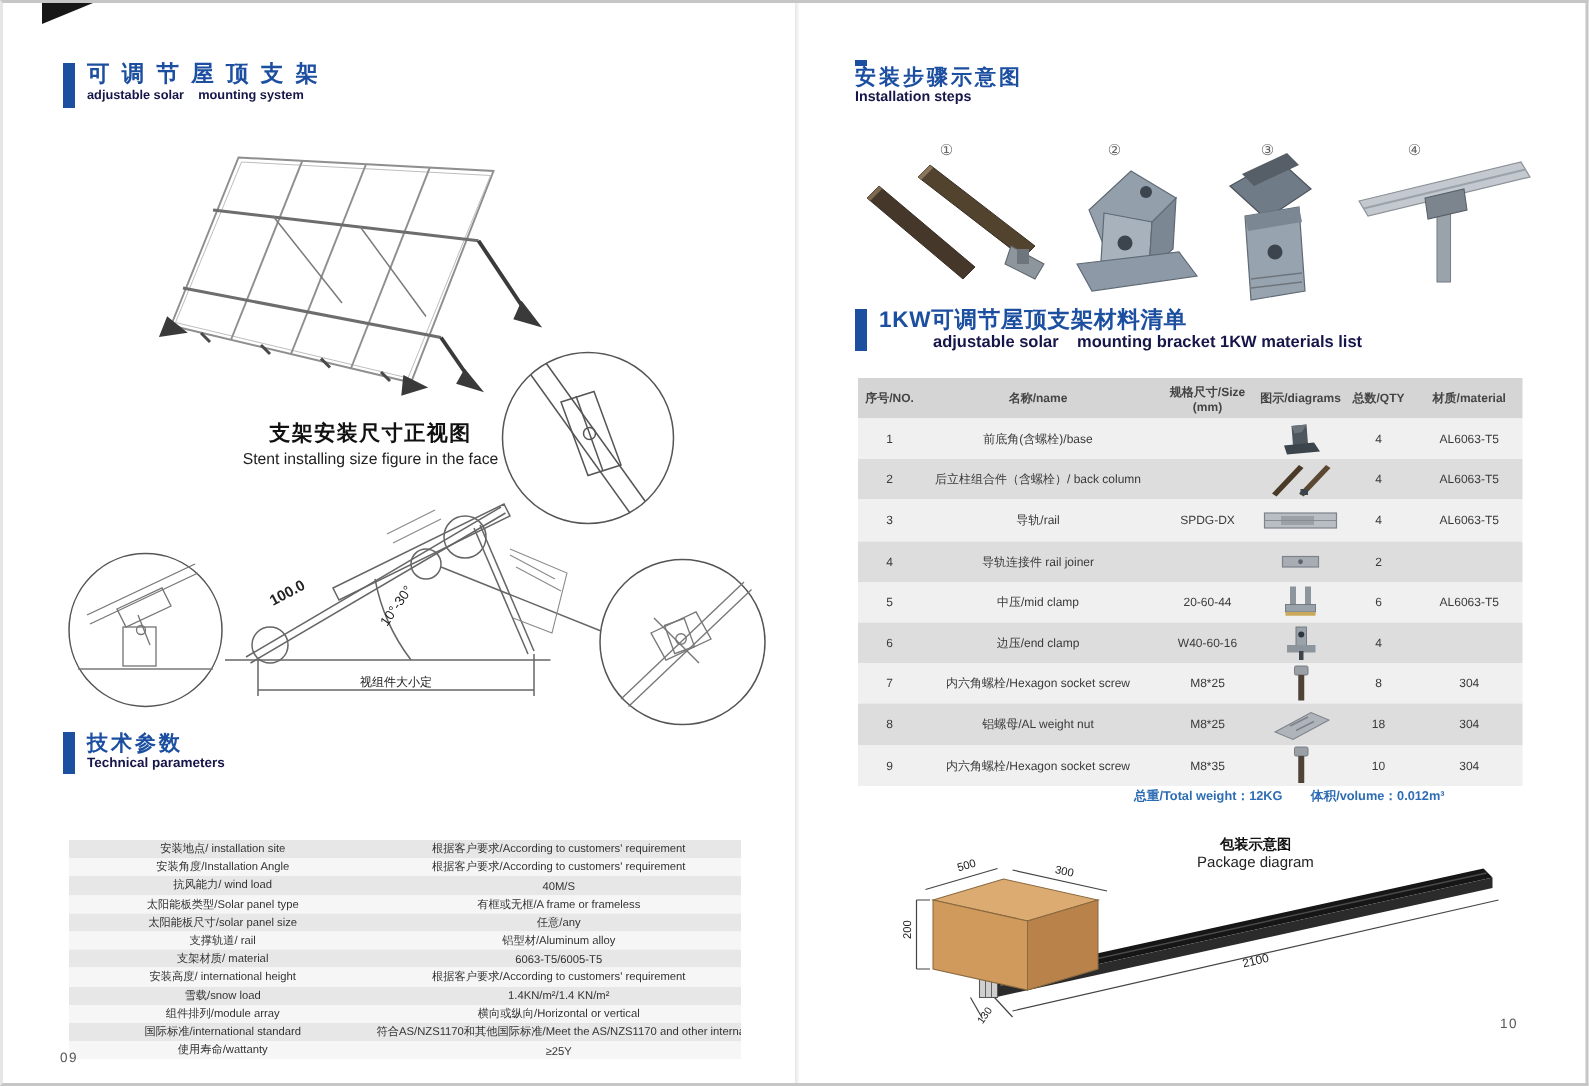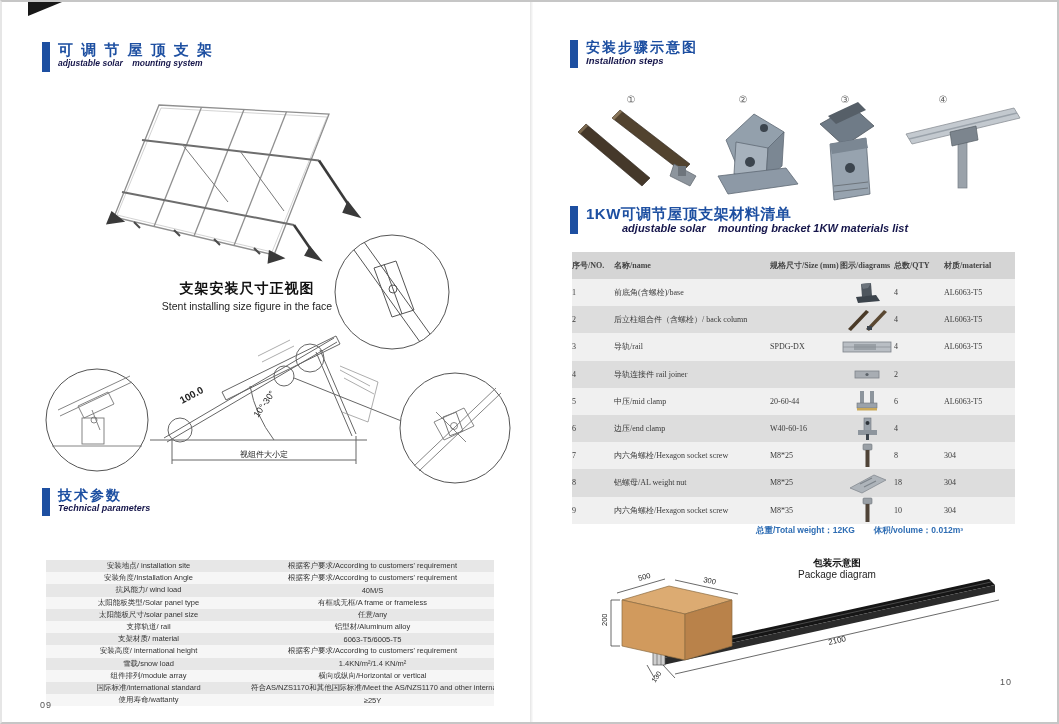--- a/index.html
+++ b/index.html
@@ -6,33 +6,33 @@
   body { font-family:"Liberation Sans", sans-serif; background:#fff; }
   #sheet { position:relative; width:1059px; height:724px; background:#fff;
            border:2px solid #c6c6c6; border-left-color:#e6e6e6; overflow:hidden; }
   .abs { position:absolute; }
   .keep-space { white-space:pre; }
 
   
   .sec-head { display:flex; align-items:flex-start; }
   .sec-bar { width:8px; background:#1d4fa1; margin-right:8px; }
   .sec-title-cn { color:#1d4fa1; font-weight:bold; letter-spacing:2px; line-height:1.05; }
-  .sec-title-en { color:#15154a; font-weight:bold; line-height:1.2;font-style:italic; }
+  .sec-title-en { color:#15154a; font-weight:bold; line-height:1.2; }
 
   
   .tech-table { width:448px; font-size:7.5px; color:#333; }
   .tech-row { display:grid; grid-template-columns:205px 243px; height:12.2px; align-items:center; }
   .tech-row:nth-child(odd){ background:#e7e7e7; }
   .tech-row:nth-child(even){ background:#f6f6f6; }
   .tech-row div { text-align:center; overflow:hidden; white-space:nowrap; }
 
   
   .mat-table { width:443px; font-size:8px; color:#3a3a3a; }
   .mat-row { display:grid; grid-template-columns:42px 156px 70px 54px 50px 71px; align-items:center; }
-  .mat-row div { overflow:hidden;font-family:Liberation Serif, serif; }
+  .mat-row div { text-align:center; overflow:hidden; }
   .mat-header { height:27px; background:#d5d5d5; font-weight:600; color:#444; }
   .mat-body { height:27.2px; }
   .mat-body:nth-child(even){ background:#f0f0f0; }
   .mat-body:nth-child(odd){ background:#dddddd; }
   .thumb { display:flex; justify-content:center; align-items:center; height:100%; }
 
   .totals { color:#2e6db4; font-weight:bold; font-size:8.5px; text-align:center; }
   .pageno { color:#555; font-size:9px; letter-spacing:1px; }
   .step-circ { color:#666; font-size:10px; text-align:center; }
 
@@ -227,21 +227,21 @@
         <div>符合AS/NZS1170和其他国际标准/Meet the AS/NZS1170 and other international standards</div>
       </div>
     <div class="tech-row">
         <div>使用寿命/wattanty</div>
         <div>≥25Y</div>
       </div>
   </div>
 
   <div class="abs pageno" style="left:38px;top:698px;">09</div>
 
-  <div class="abs sec-head" style="left:568px;top:38px;height:30px;">
+  <div class="abs sec-head" style="left:568px;top:38px;height:30px;flex-direction:column;">
     <div class="sec-bar" style="height:28px;"></div>
     <div>
       <div class="sec-title-cn" style="font-size:14px;">安装步骤示意图</div>
       <div class="sec-title-en" style="font-size:9.5px;">Installation steps</div>
     </div>
   </div>
 
   <div class="abs step-circ" style="left:620px;top:92px;width:18px;">①</div>
   <div class="abs step-circ" style="left:732px;top:92px;width:18px;">②</div>
   <div class="abs step-circ" style="left:834px;top:92px;width:18px;">③</div>

